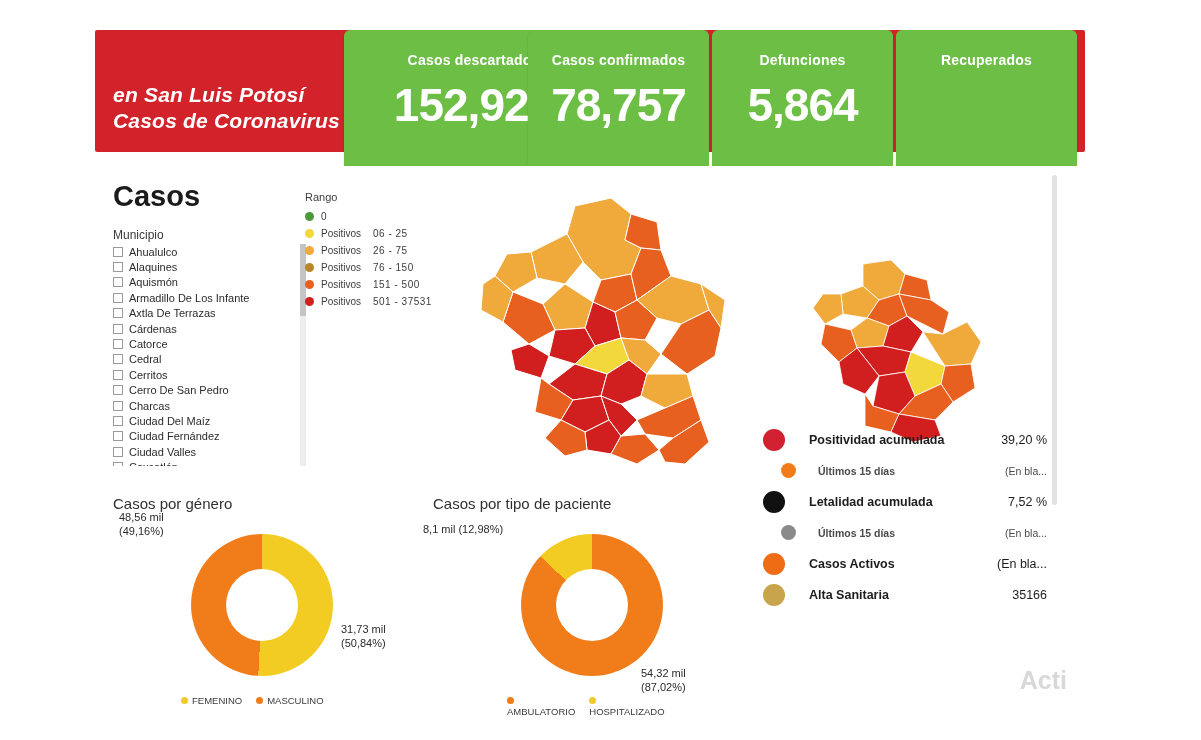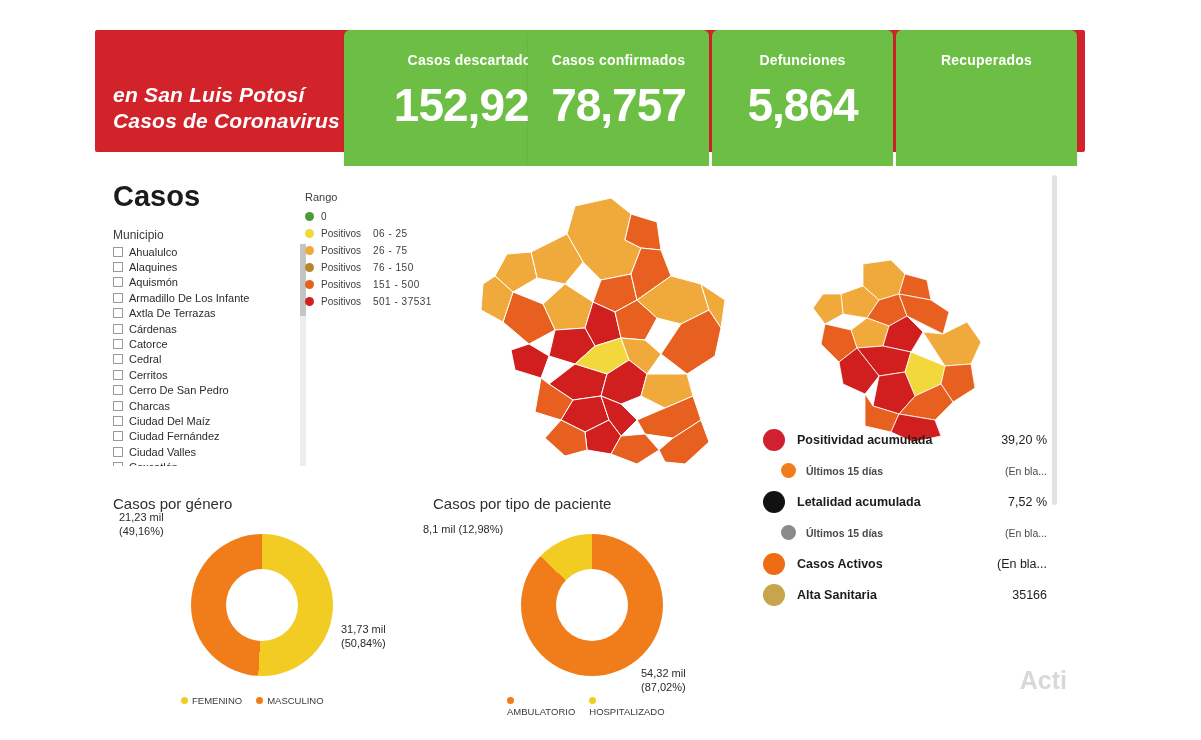--- a/index.html
+++ b/index.html
@@ -49,21 +49,21 @@
   .donut-title{font-size:15px;color:#303030;}
   .donut-wrap{position:relative;margin-top:22px;}
   .donut{width:142px;height:142px;border-radius:50%;}
   .donut-hole{position:absolute;width:72px;height:72px;border-radius:50%;background:#fff;left:35px;top:35px;}
   .d-ann{position:absolute;font-size:11px;color:#2b2b2b;line-height:14px;}
   .legend-row{position:absolute;display:flex;gap:14px;font-size:9.5px;color:#3a3a3a;align-items:center;}
   .legend-row span.dot{width:7px;height:7px;border-radius:50%;display:inline-block;margin-right:4px;}
 
   
   .rkpi{position:absolute;left:668px;top:258px;width:300px;}
-  .rkpi-row{display:flex;align-items:center;height:31px;}
+  .rkpi-row{display:flex;align-items:center;height:31px;gap:12px;}
   .rkpi-dot{border-radius:50%;flex:none;}
   .rkpi-name{font-weight:bold;font-size:12.5px;color:#1d1d1d;}
   .rkpi-name.sub{font-weight:bold;font-size:10.5px;color:#4a4a4a;}
   .rkpi-val{position:absolute;right:16px;font-size:12.5px;color:#1d1d1d;}
   .rkpi-val.sub{font-size:10.5px;color:#4a4a4a;}
 
   .watermark{position:absolute;right:18px;bottom:24px;font-size:25px;color:#d8d8d8;font-weight:bold;}
   .vsep{position:absolute;left:1052px;top:175px;width:5px;height:330px;background:#e2e2e2;border-radius:3px;}
 </style>
 </head>
@@ -298,21 +298,21 @@
           </div>
         </div>
     </div>
 
     <div class="donut-block" style="left:18px;">
       <div class="donut-title">Casos por género</div>
       <div class="donut-wrap" style="margin-left:78px;">
         <div class="donut" id="donut-genero" style="background: conic-gradient(rgb(242, 204, 34) 0%, rgb(242, 204, 34) 50.84%, rgb(240, 125, 26) 50.84%, rgb(240, 125, 26) 100%);"></div>
         <div class="donut-hole"></div>
         <div class="d-ann" style="left:-72px;top:-24px;">
-          <div>21,23 mil</div>
+          <div>48,56 mil</div>
           <div>(49,16%)</div>
         </div>
         <div class="d-ann" style="left:150px;top:88px;">
           <div>31,73 mil</div>
           <div>(50,84%)</div>
         </div>
       </div>
       <div class="legend-row" style="left:68px;top:200px;">
         <div><span class="dot" style="background:#f2cc22"></span><span>FEMENINO</span></div>
         <div><span class="dot" style="background:#f07d1a"></span><span>MASCULINO</span></div>

